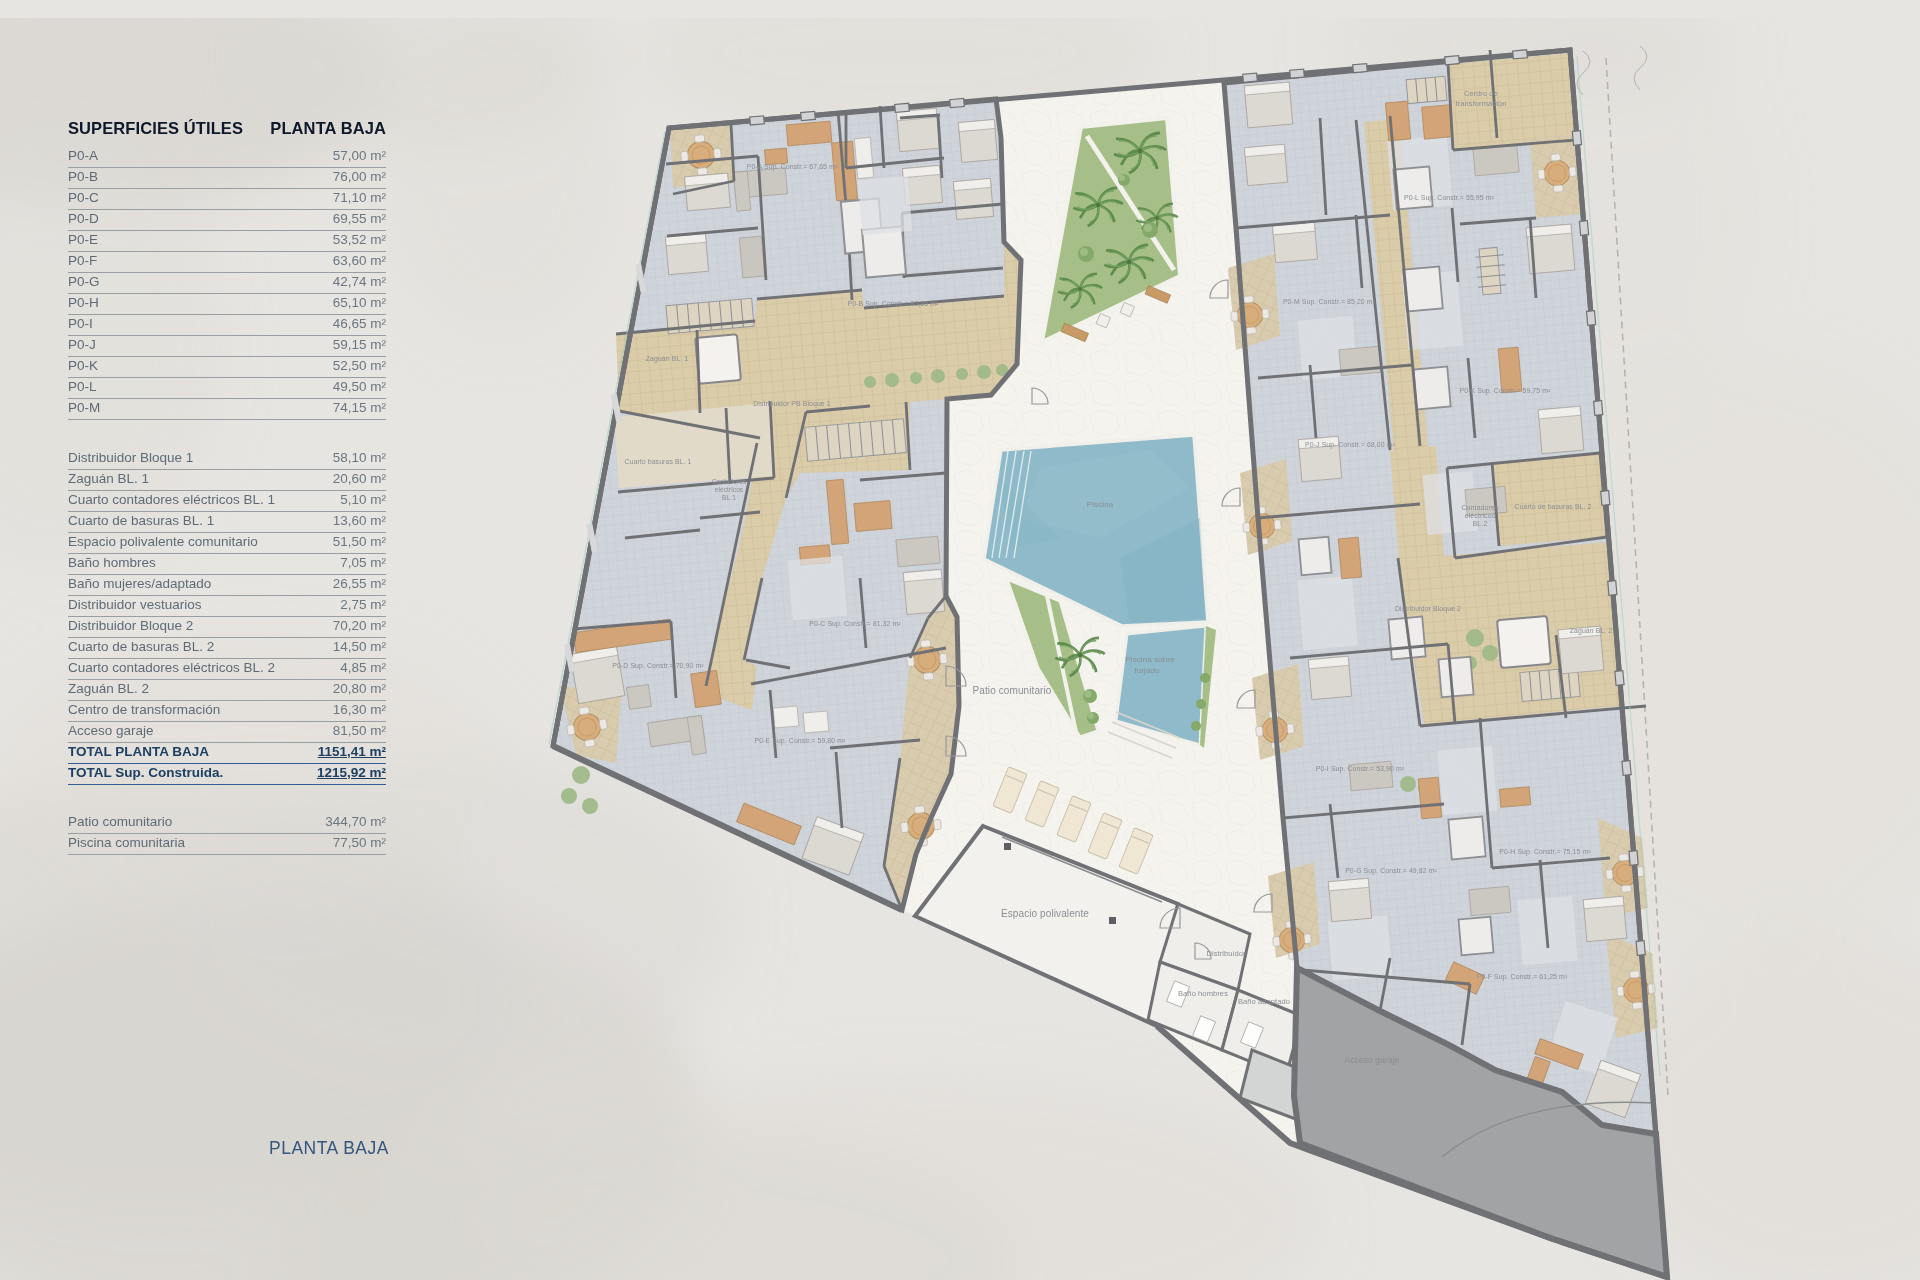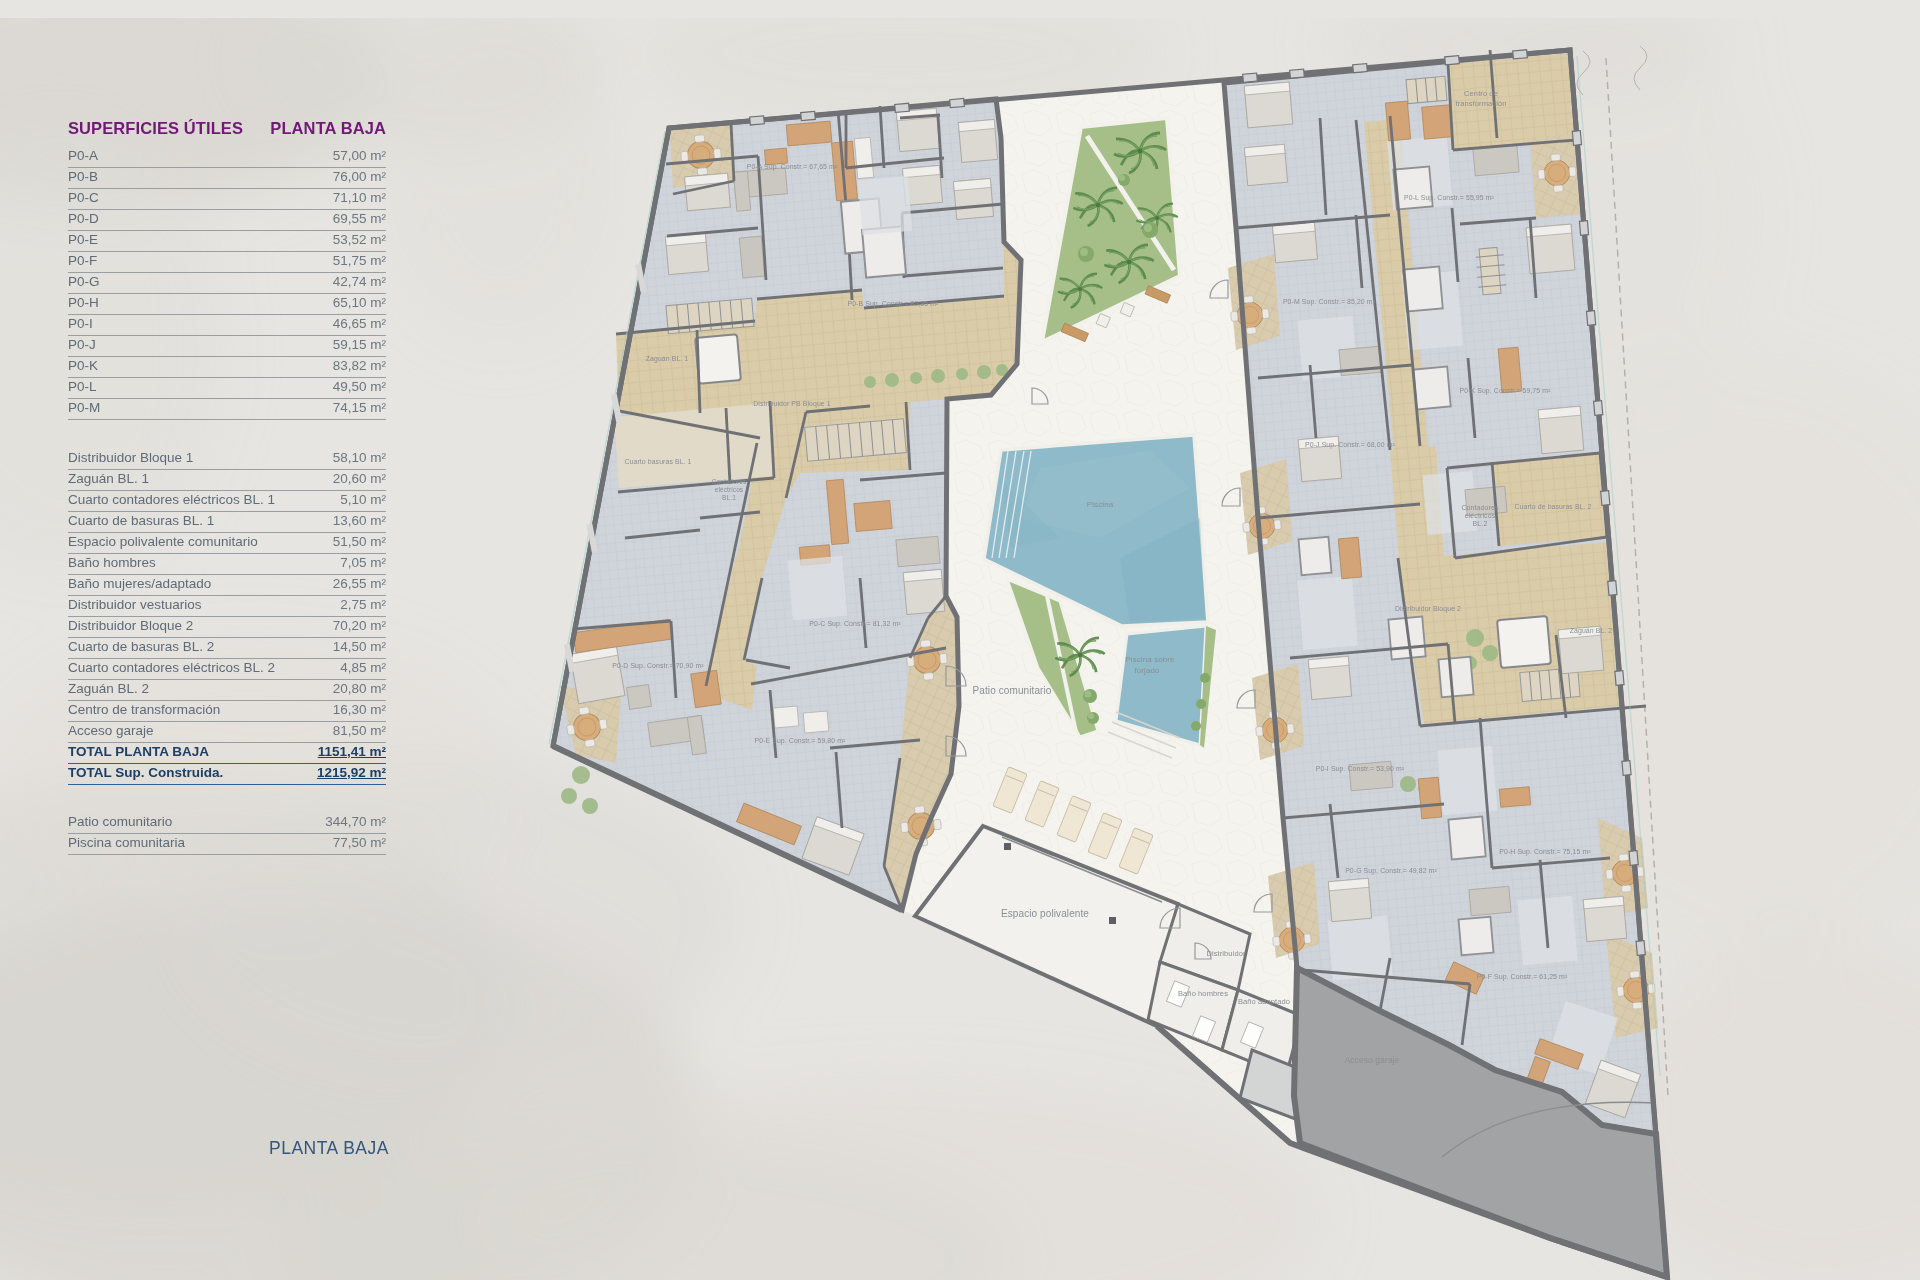--- a/index.html
+++ b/index.html
@@ -1,19 +1,19 @@
 <!DOCTYPE html>
 <html><head><meta charset="utf-8">
 <style>
 html,body{margin:0;padding:0;width:1920px;height:1280px;overflow:hidden;background:#e7e5e1;
 font-family:"Liberation Sans", sans-serif;}
 #page{position:relative;width:1920px;height:1280px;margin-top:18px;}
 svg{position:absolute;left:0;top:0;}
 #tbl{position:absolute;left:68px;top:101px;width:318px;color:#5e6b76;}
-#tbl .hdr{display:flex;justify-content:space-between;color:#701a75;font-weight:bold;font-size:16.5px;letter-spacing:0.1px;margin-bottom:9px;white-space:nowrap;}
+#tbl .hdr{display:flex;justify-content:space-between;color:#0f172a;font-weight:bold;font-size:16.5px;letter-spacing:0.1px;margin-bottom:9px;white-space:nowrap;}
 #tbl .row{display:flex;justify-content:space-between;height:20px;
 border-bottom:1px solid #999ea3;font-size:13.5px;line-height:18px;}
 #tbl .row span:last-child{color:#6a7680;}
 #tbl .tot{color:#1c3f63;font-weight:bold;border-bottom:1.4px solid #2e5e93;}
 #tbl .tot span:last-child{color:#1c3f63;text-decoration:underline;}
 .gap1{height:29px;} .gap2{height:28px;}
 #pb{position:absolute;left:269px;top:1120px;font-size:17.5px;color:#35567c;letter-spacing:0.5px;}
 </style></head><body>
 <div id="page">
 <svg width="1920" height="1280" viewBox="0 0 1920 1280">
@@ -696,41 +696,41 @@
 <div class="row">
         <span>P0-D</span>
         <span>69,55 m²</span>
       </div>
 <div class="row">
         <span>P0-E</span>
         <span>53,52 m²</span>
       </div>
 <div class="row">
         <span>P0-F</span>
-        <span>51,75 m²</span>
+        <span>63,60 m²</span>
       </div>
 <div class="row">
         <span>P0-G</span>
         <span>42,74 m²</span>
       </div>
 <div class="row">
         <span>P0-H</span>
         <span>65,10 m²</span>
       </div>
 <div class="row">
         <span>P0-I</span>
         <span>46,65 m²</span>
       </div>
 <div class="row">
         <span>P0-J</span>
         <span>59,15 m²</span>
       </div>
 <div class="row">
         <span>P0-K</span>
-        <span>83,82 m²</span>
+        <span>52,50 m²</span>
       </div>
 <div class="row">
         <span>P0-L</span>
         <span>49,50 m²</span>
       </div>
 <div class="row">
         <span>P0-M</span>
         <span>74,15 m²</span>
       </div>
 <div class="gap1"></div>

